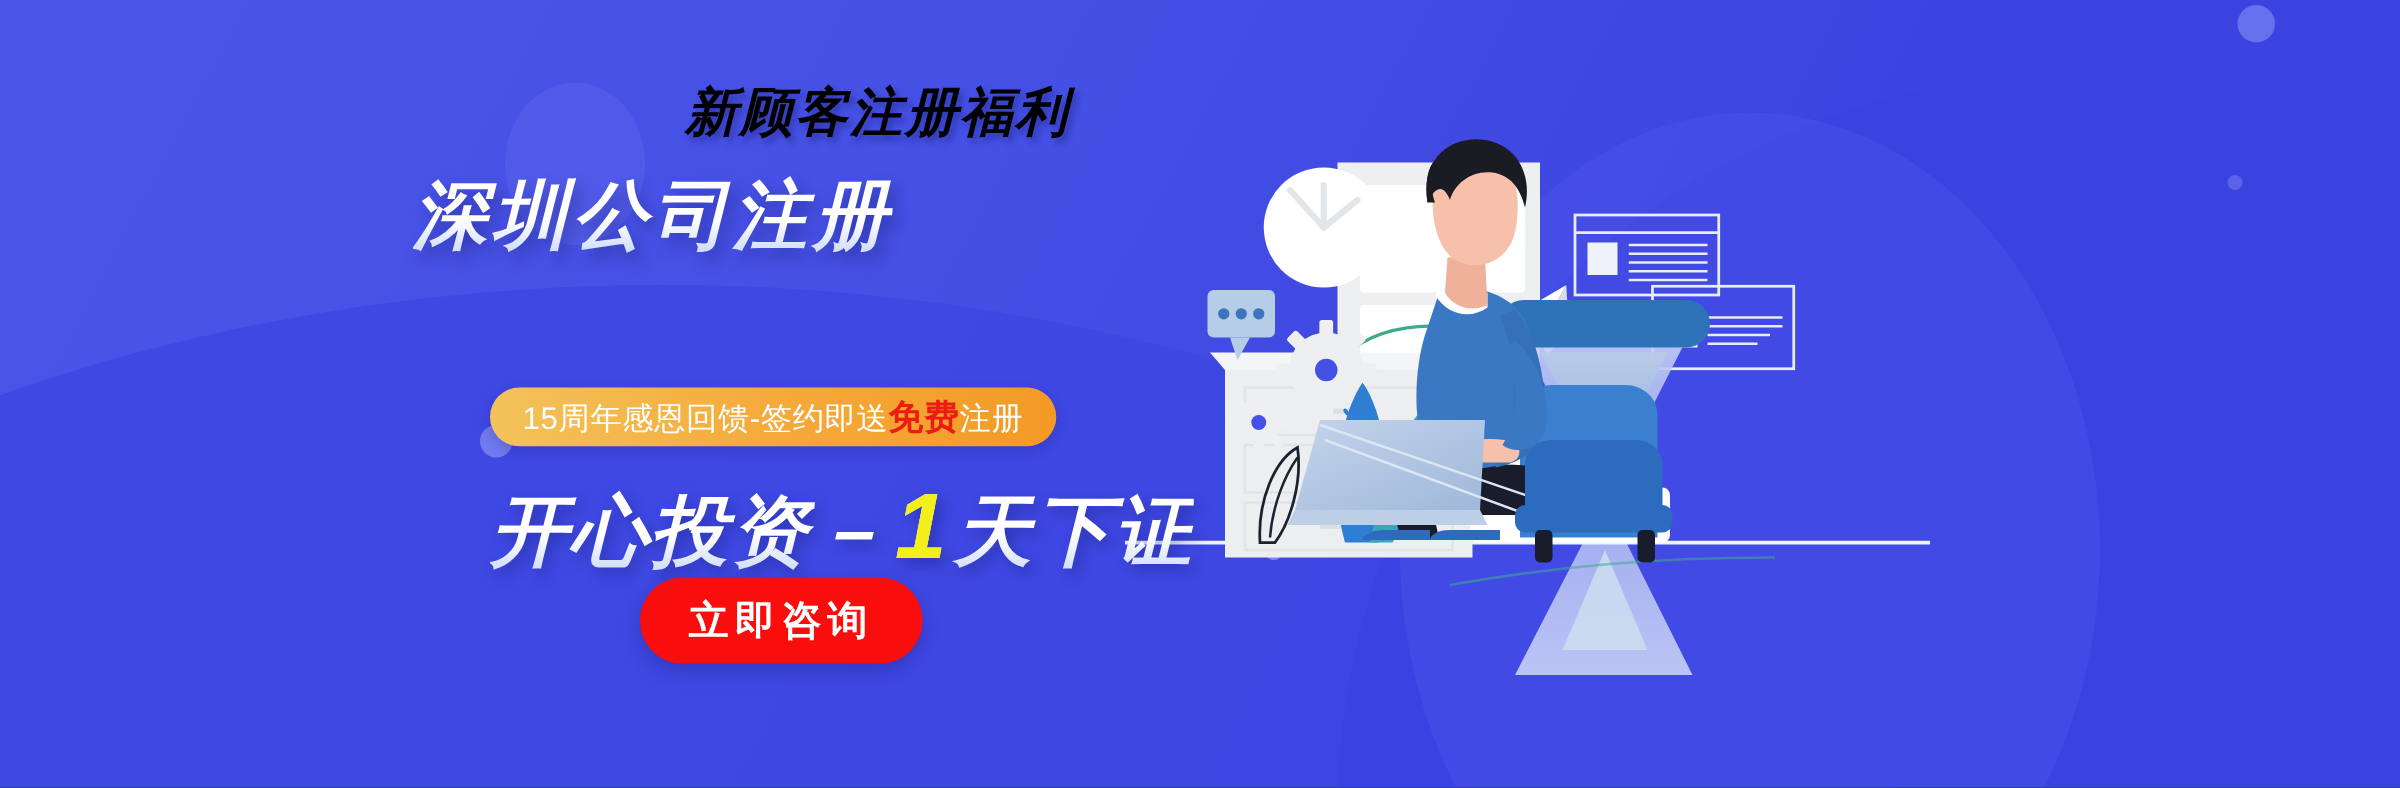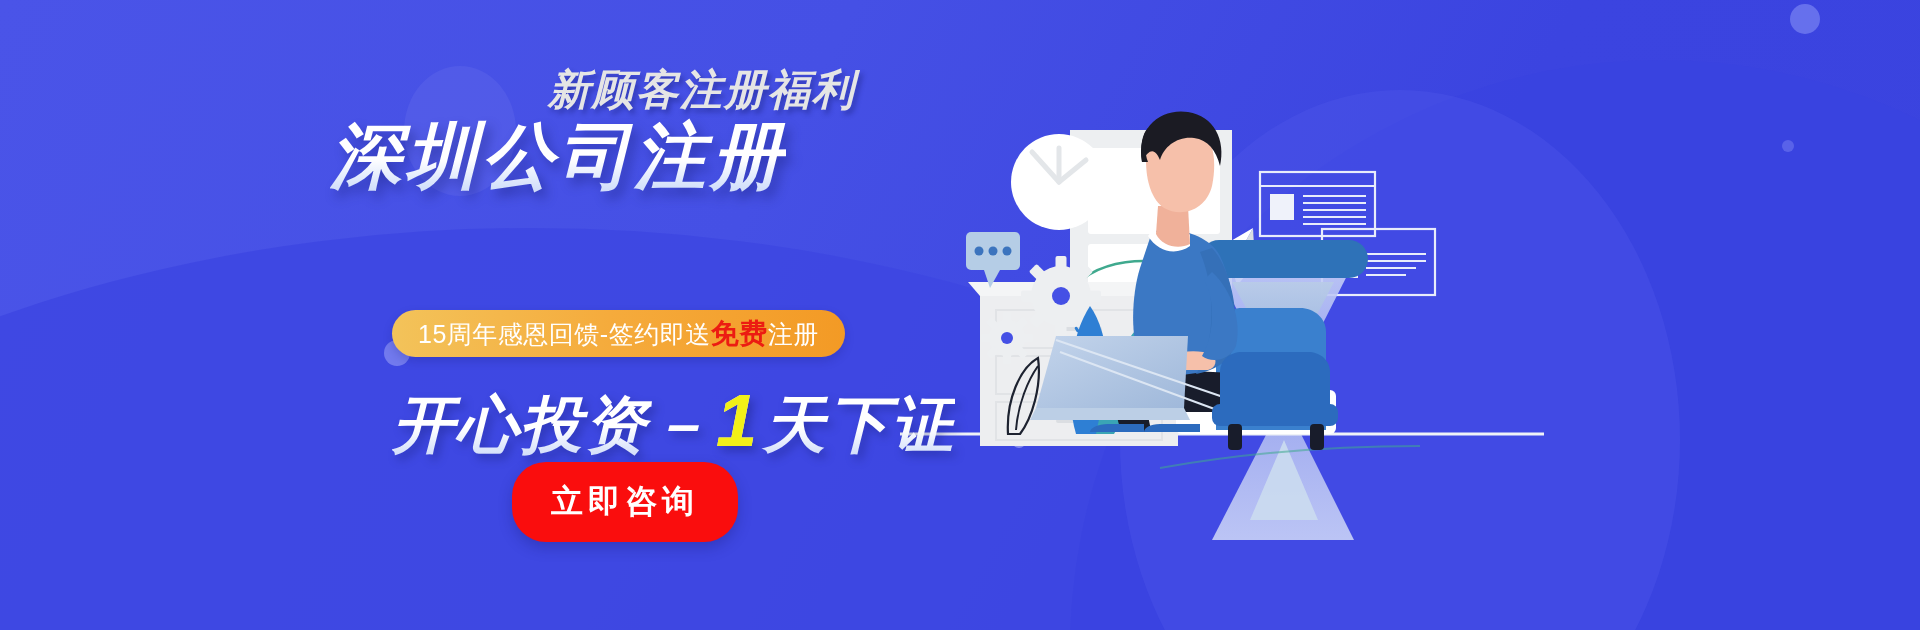--- a/index.html
+++ b/index.html
@@ -56,29 +56,29 @@
     background:#5962ea; opacity:.55;
   }
 
   
   .copy{
     position:absolute; left:0; top:0; width:1060px; height:630px;
     z-index:6;
   }
   .eyebrow{
     position:absolute; left:548px; top:62px;
-    font-size:42px; font-weight:bold; color:#e5e5e5;
+    font-size:42px; font-weight:bold; color:#000000;
     letter-spacing:2px;
     font-style:italic;
     text-shadow:3px 4px 5px rgba(25,30,120,.45);
     white-space:nowrap;
   }
   .headline{
-    position:absolute; left:330px; top:109px;
-    font-size:72px; font-weight:bold;
+    position:absolute; left:330px; top:133px;
+    font-size:60px; font-weight:bold;
     letter-spacing:4px;
     font-style:italic;
     white-space:nowrap;
     background:linear-gradient(180deg,#ffffff 0%,#ffffff 52%,#d9e4fb 78%,#bfcff7 100%);
     -webkit-background-clip:text; background-clip:text;
     color:transparent; -webkit-text-fill-color:transparent;
     filter:drop-shadow(5px 7px 6px rgba(22,28,115,.45));
   }
   .pill{
     position:absolute; left:392px; top:310px;
@@ -104,21 +104,21 @@
   }
   .subline .num{
     -webkit-text-fill-color:#f2f018;
     color:#f2f018;
     font-size:74px;
     padding:0 4px;
   }
 
   .cta{
     position:absolute; left:512px; top:462px;
-    width:226px; height:80px;
+    width:226px; height:69px;
     border-radius:34px;
     background:#fa0d0d;
     border:none;
     display:flex; align-items:center; justify-content:center;
     cursor:pointer;
     box-shadow:0 6px 14px rgba(22,28,115,.3);
   }
   .cta-label{
     font-size:32px; font-weight:bold; color:#ffffff; letter-spacing:5px;
   }

